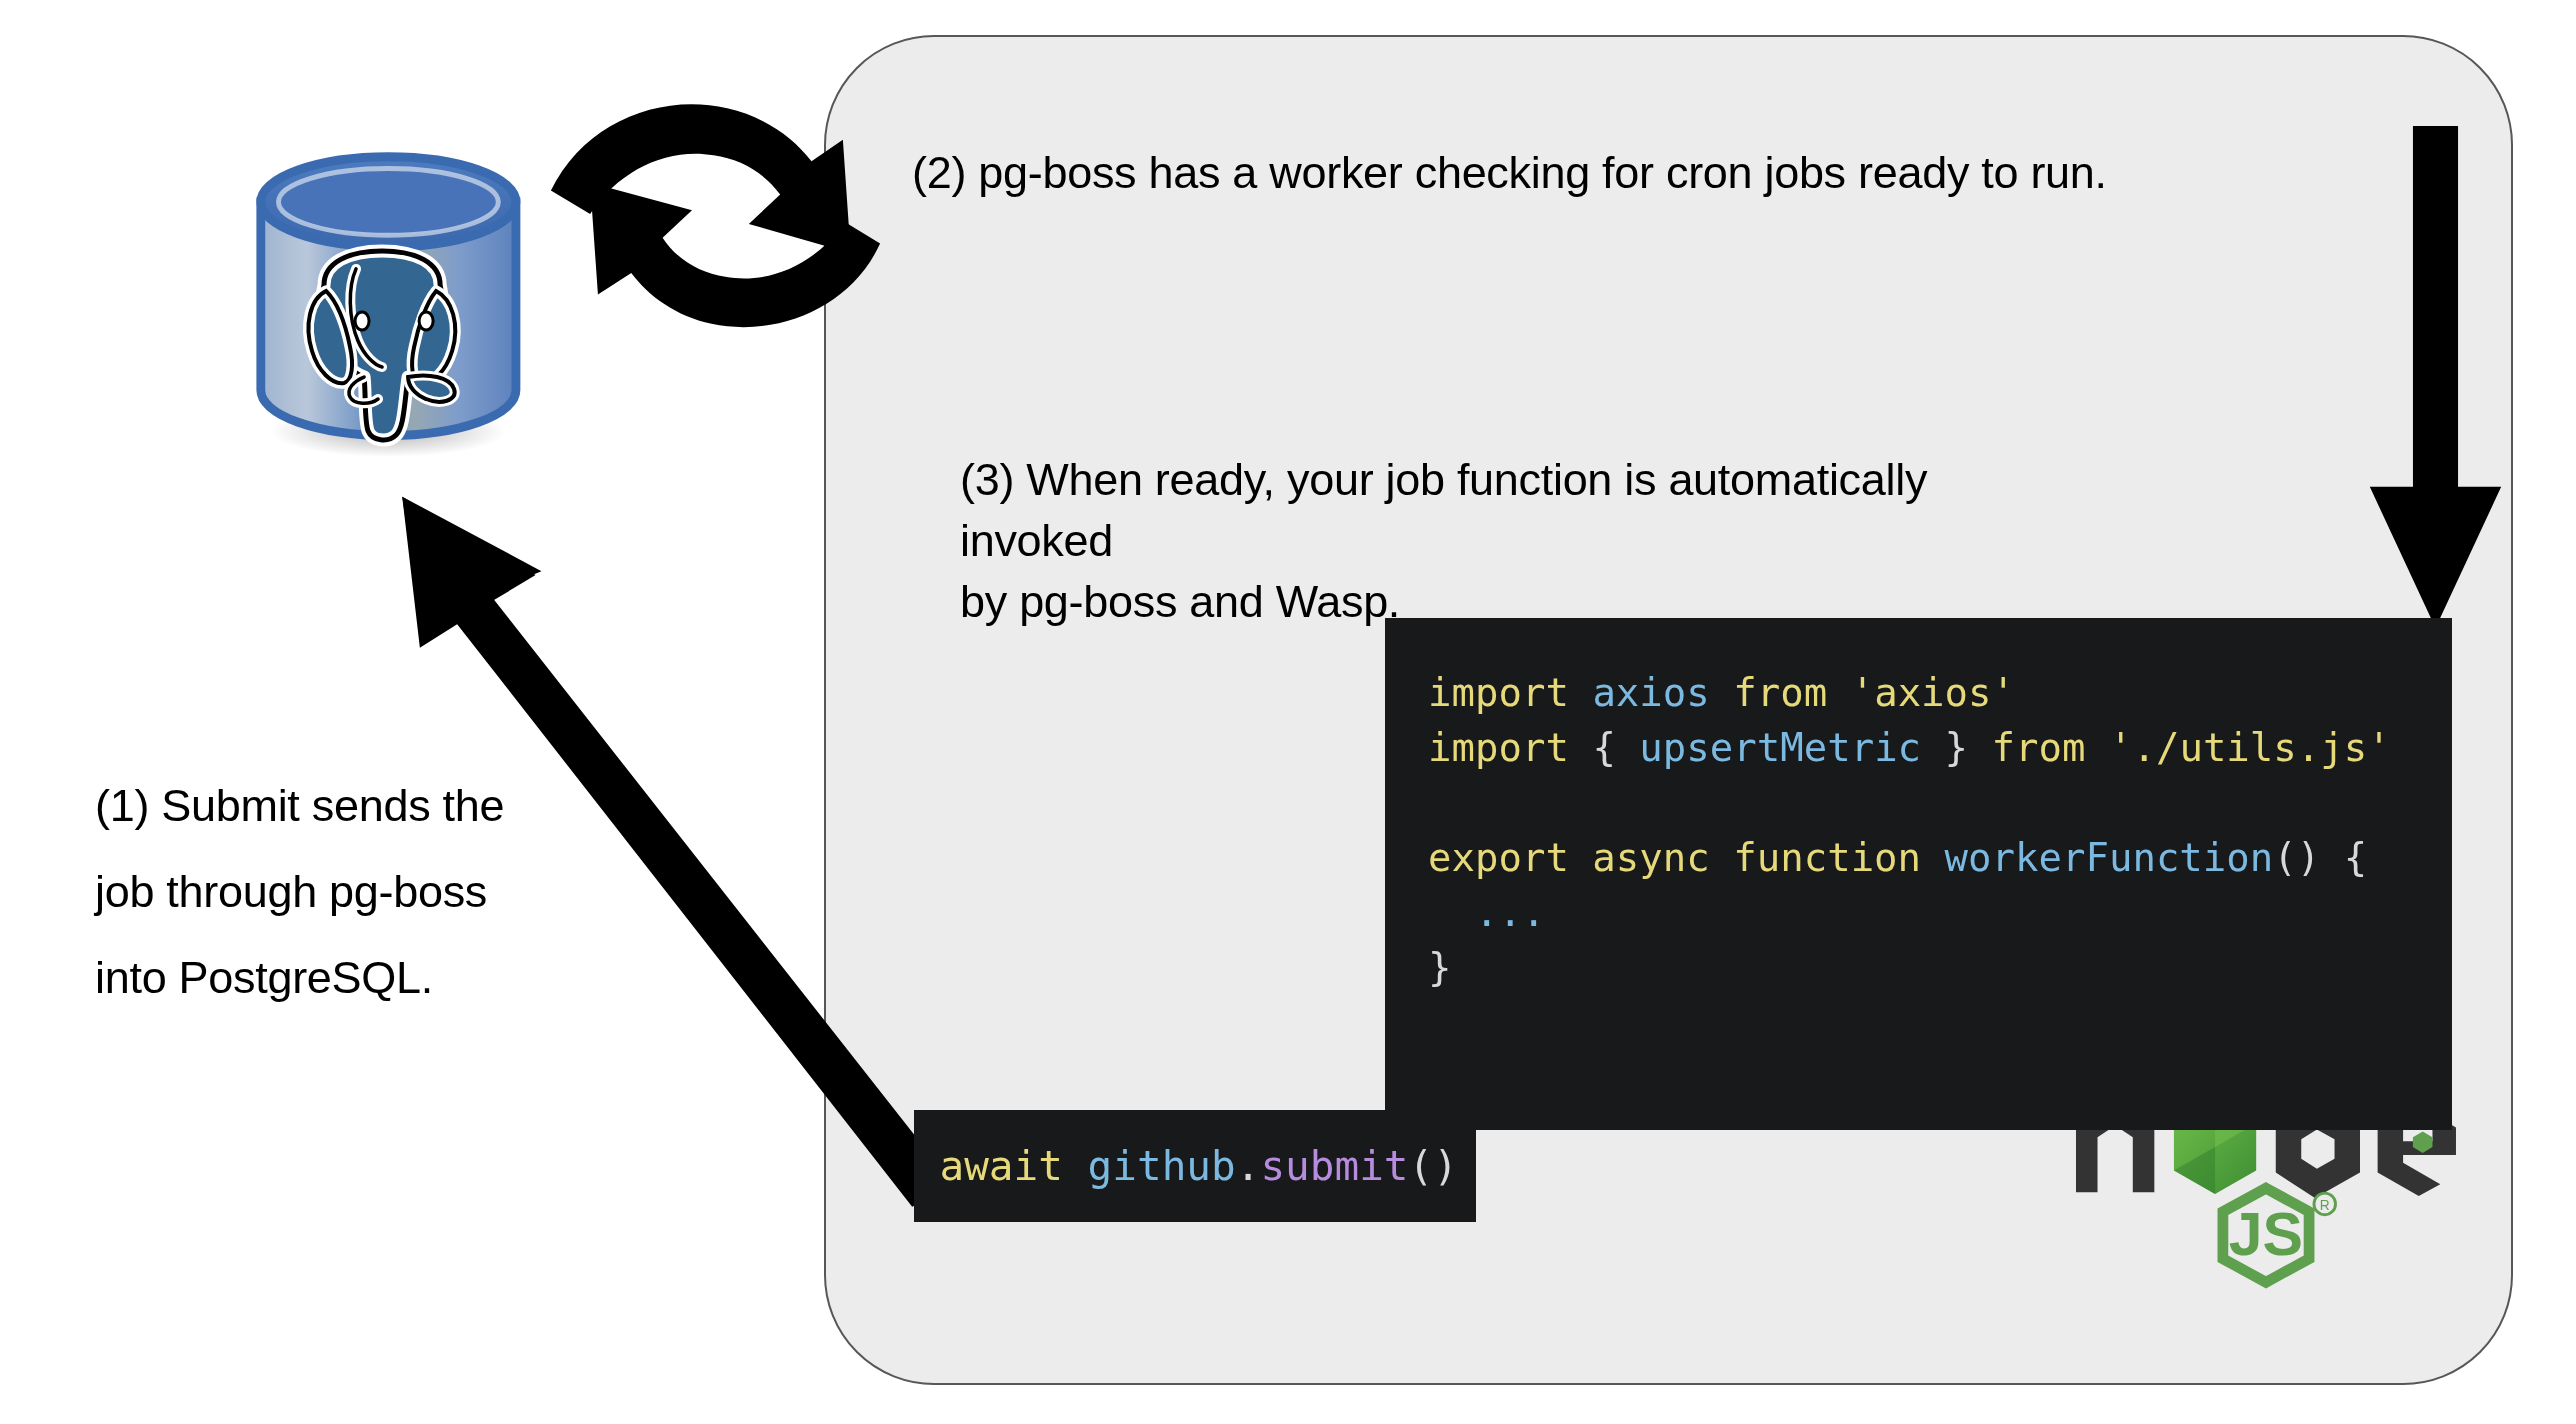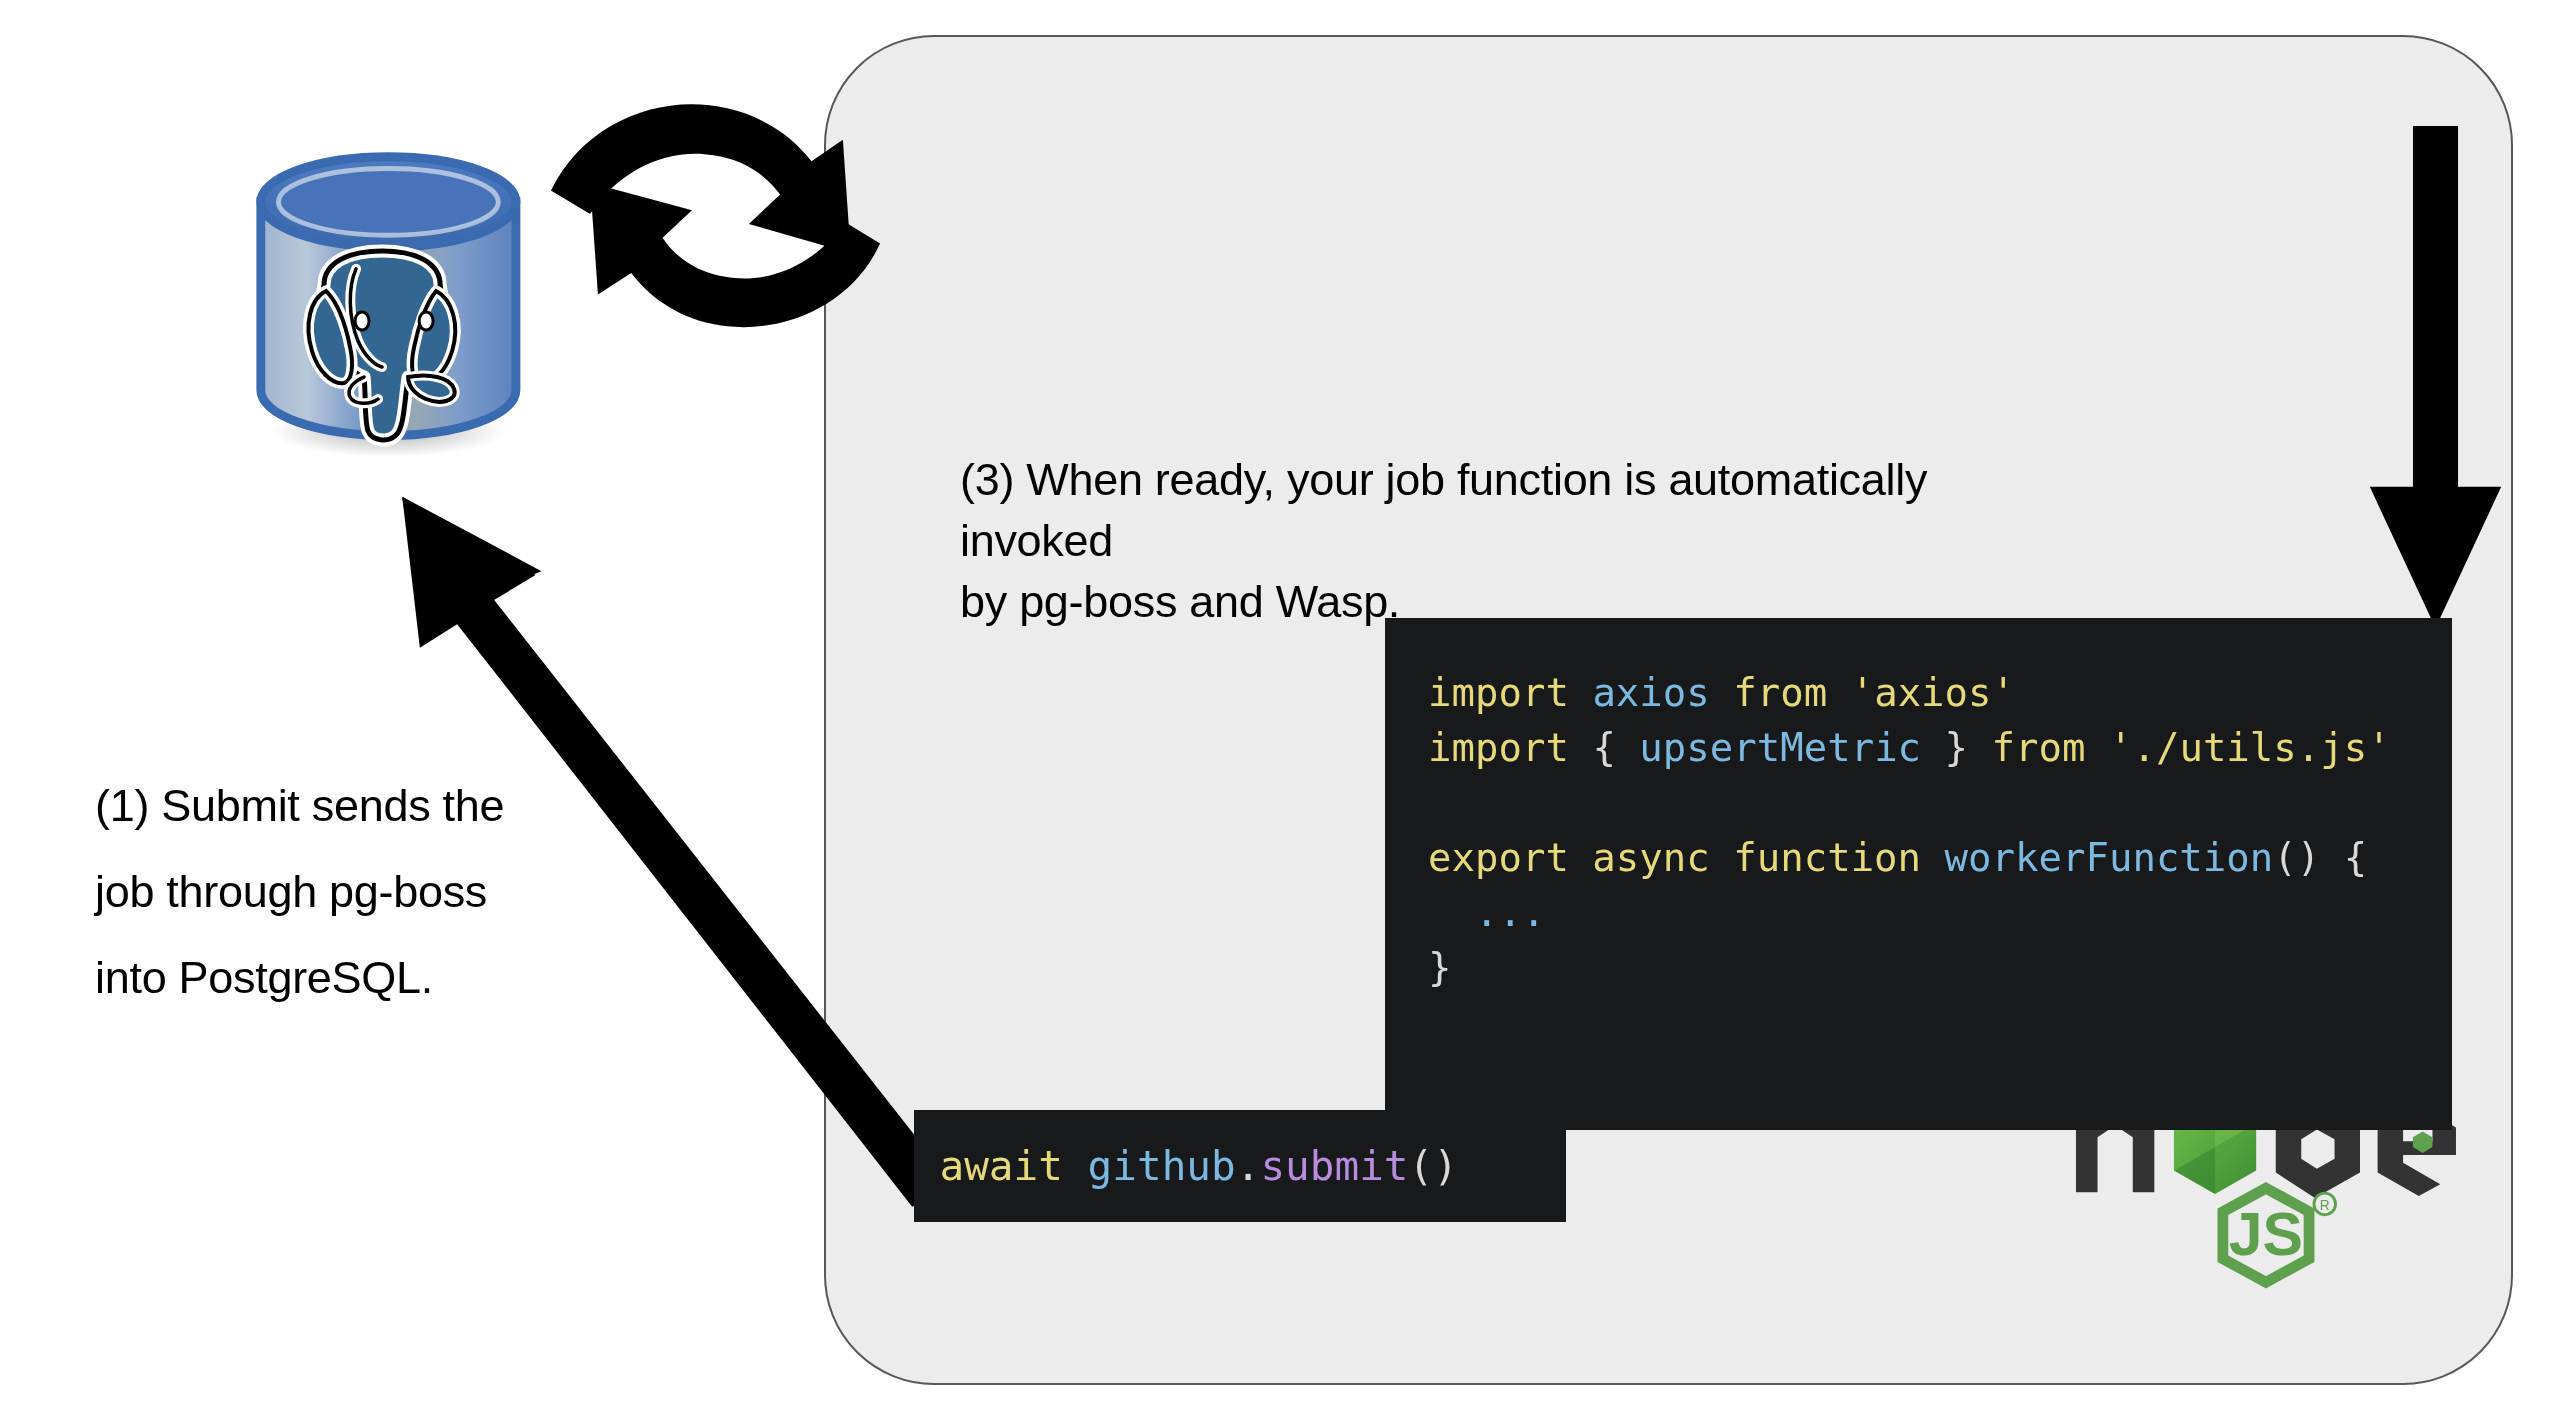--- a/index.html
+++ b/index.html
@@ -81,21 +81,21 @@
     top: 618px;
     width: 1067px;
     height: 512px;
     padding: 47px 0 0 43px;
     font-size: 39px;
     line-height: 55px;
   }
   #code-submit {
     left: 914px;
     top: 1110px;
-    width: 652px;
+    width: 562px;
     height: 112px;
     padding: 27.5px 0 0 25.5px;
     font-size: 41px;
     line-height: 57px;
   }
   .tok-kw   { color: #E6D97A; }
   .tok-id   { color: #7CB9E0; }
   .tok-str  { color: #E6D97A; }
   .tok-pun  { color: #D8D8D8; }
   .tok-fn   { color: #B78BDE; }
@@ -215,20 +215,21 @@
              M352,74 L352,86 L382,86 L382,74 L366,66 Z" fill="#333333" fill-rule="evenodd"></path>
     <path d="M362,82 L372,76 L382,82 L382,92 L372,98 L362,92 Z" fill="#5FA04E"></path>
 
     <path d="M212,134 L256,158 L256,206 L212,230 L168,206 L168,158 Z" fill="none" stroke="#5FA04E" stroke-width="11"></path>
     <text x="212" y="202" text-anchor="middle" font-family="'Liberation Sans', sans-serif" font-size="62" font-weight="700" fill="#5FA04E">JS</text>
 
     <circle cx="272" cy="150" r="11" fill="none" stroke="#5FA04E" stroke-width="3"></circle>
     <text x="272" y="156" text-anchor="middle" font-family="'Liberation Sans', sans-serif" font-size="14" fill="#5FA04E">R</text>
   </svg>
 
+  <div class="annot" id="annot-step2">(2) pg-boss has a worker checking for cron jobs ready to run.</div>
 
   <div class="annot" id="annot-step3">(3) When ready, your job function is automatically invoked
 by pg-boss and Wasp.</div>
 
   <div class="annot" id="annot-step1">(1) Submit sends the
 job through pg-boss
 into PostgreSQL.</div>
 
   <div class="code-block" id="code-worker"><span class="tok-kw">import </span><span class="tok-id">axios</span><span class="tok-kw"> from </span><span class="tok-str">'axios'</span>
 <span class="tok-kw">import </span><span class="tok-pun">{ </span><span class="tok-id">upsertMetric</span><span class="tok-pun"> }</span><span class="tok-kw"> from </span><span class="tok-str">'./utils.js'</span>

